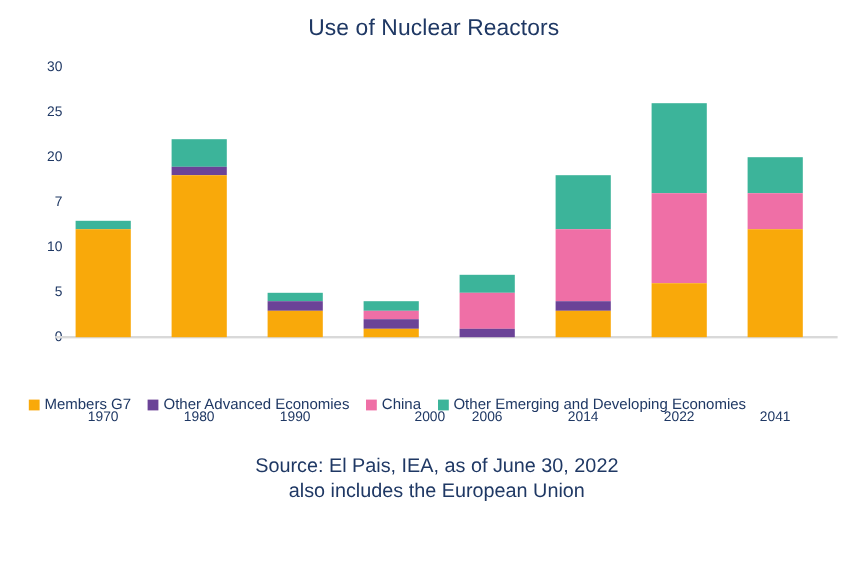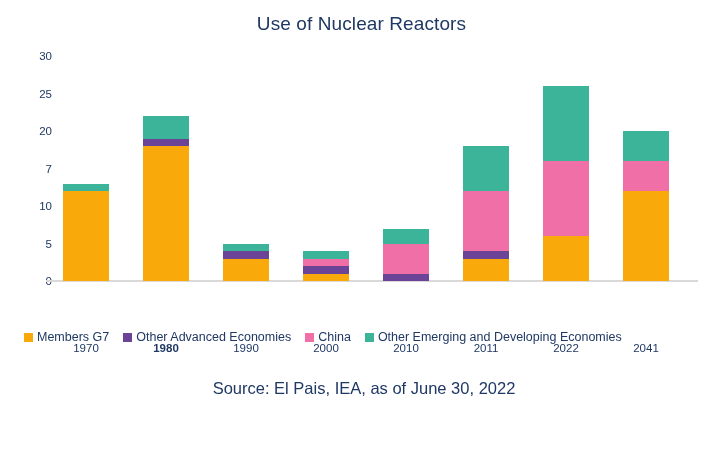--- a/index.html
+++ b/index.html
@@ -142,47 +142,47 @@
       <div class="bar-group" style="left: 17px;">
         <div class="seg" title="Members G7 1970: 12" style="height: 90px; background: rgb(249, 169, 10);"></div>
         <div class="seg" title="Other Emerging and Developing Economies 1970: 1" style="height: 7.5px; background: rgb(60, 180, 154);"></div>
       </div>
       <div class="x-label" style="left: -5px;">1970</div>
       <div class="bar-group" style="left: 97px;">
         <div class="seg" title="Members G7 1980: 18" style="height: 135px; background: rgb(249, 169, 10);"></div>
         <div class="seg" title="Other Advanced Economies 1980: 1" style="height: 7.5px; background: rgb(107, 67, 151);"></div>
         <div class="seg" title="Other Emerging and Developing Economies 1980: 3" style="height: 22.5px; background: rgb(60, 180, 154);"></div>
       </div>
-      <div class="x-label" style="left: 75px; font-weight: bold;">1980</div>
+      <div class="x-label" style="left: 75px;">1980</div>
       <div class="bar-group" style="left: 177px;">
         <div class="seg" title="Members G7 1990: 3" style="height: 22.5px; background: rgb(249, 169, 10);"></div>
         <div class="seg" title="Other Advanced Economies 1990: 1" style="height: 7.5px; background: rgb(107, 67, 151);"></div>
         <div class="seg" title="Other Emerging and Developing Economies 1990: 1" style="height: 7.5px; background: rgb(60, 180, 154);"></div>
       </div>
       <div class="x-label" style="left: 155px;">1990</div>
       <div class="bar-group" style="left: 257px;">
         <div class="seg" title="Members G7 2000: 1" style="height: 7.5px; background: rgb(249, 169, 10);"></div>
         <div class="seg" title="Other Advanced Economies 2000: 1" style="height: 7.5px; background: rgb(107, 67, 151);"></div>
         <div class="seg" title="China 2000: 1" style="height: 7.5px; background: rgb(239, 111, 166);"></div>
         <div class="seg" title="Other Emerging and Developing Economies 2000: 1" style="height: 7.5px; background: rgb(60, 180, 154);"></div>
       </div>
-      <div class="x-label" style="left: 235px;">2000</div>
+      <div class="x-label" style="left: 235px; text-align: right;">2000</div>
       <div class="bar-group" style="left: 337px;">
         <div class="seg" title="Other Advanced Economies 2010: 1" style="height: 7.5px; background: rgb(107, 67, 151);"></div>
         <div class="seg" title="China 2010: 4" style="height: 30px; background: rgb(239, 111, 166);"></div>
         <div class="seg" title="Other Emerging and Developing Economies 2010: 2" style="height: 15px; background: rgb(60, 180, 154);"></div>
       </div>
-      <div class="x-label" style="left: 315px;">2010</div>
+      <div class="x-label" style="left: 315px;">2006</div>
       <div class="bar-group" style="left: 417px;">
         <div class="seg" title="Members G7 2020: 3" style="height: 22.5px; background: rgb(249, 169, 10);"></div>
         <div class="seg" title="Other Advanced Economies 2020: 1" style="height: 7.5px; background: rgb(107, 67, 151);"></div>
         <div class="seg" title="China 2020: 8" style="height: 60px; background: rgb(239, 111, 166);"></div>
         <div class="seg" title="Other Emerging and Developing Economies 2020: 6" style="height: 45px; background: rgb(60, 180, 154);"></div>
       </div>
-      <div class="x-label" style="left: 395px;">2011</div>
+      <div class="x-label" style="left: 395px;">2014</div>
       <div class="bar-group" style="left: 497px;">
         <div class="seg" title="Members G7 2030: 6" style="height: 45px; background: rgb(249, 169, 10);"></div>
         <div class="seg" title="China 2030: 10" style="height: 75px; background: rgb(239, 111, 166);"></div>
         <div class="seg" title="Other Emerging and Developing Economies 2030: 10" style="height: 75px; background: rgb(60, 180, 154);"></div>
       </div>
       <div class="x-label" style="left: 475px;">2022</div>
       <div class="bar-group" style="left: 577px;">
         <div class="seg" title="Members G7 2041: 12" style="height: 90px; background: rgb(249, 169, 10);"></div>
         <div class="seg" title="China 2041: 4" style="height: 30px; background: rgb(239, 111, 166);"></div>
         <div class="seg" title="Other Emerging and Developing Economies 2041: 4" style="height: 30px; background: rgb(60, 180, 154);"></div>
@@ -205,13 +205,14 @@
       </div>
       <div class="legend-item">
         <span class="legend-swatch" style="background: rgb(60, 180, 154);"></span>
         <span>Other Emerging and Developing Economies</span>
       </div>
     </div>
 </div>
 
 <div id="footnote">
   <div>Source: El Pais, IEA, as of June 30, 2022</div>
+  <div>also includes the European Union</div>
 </div>
 
 </body></html>

